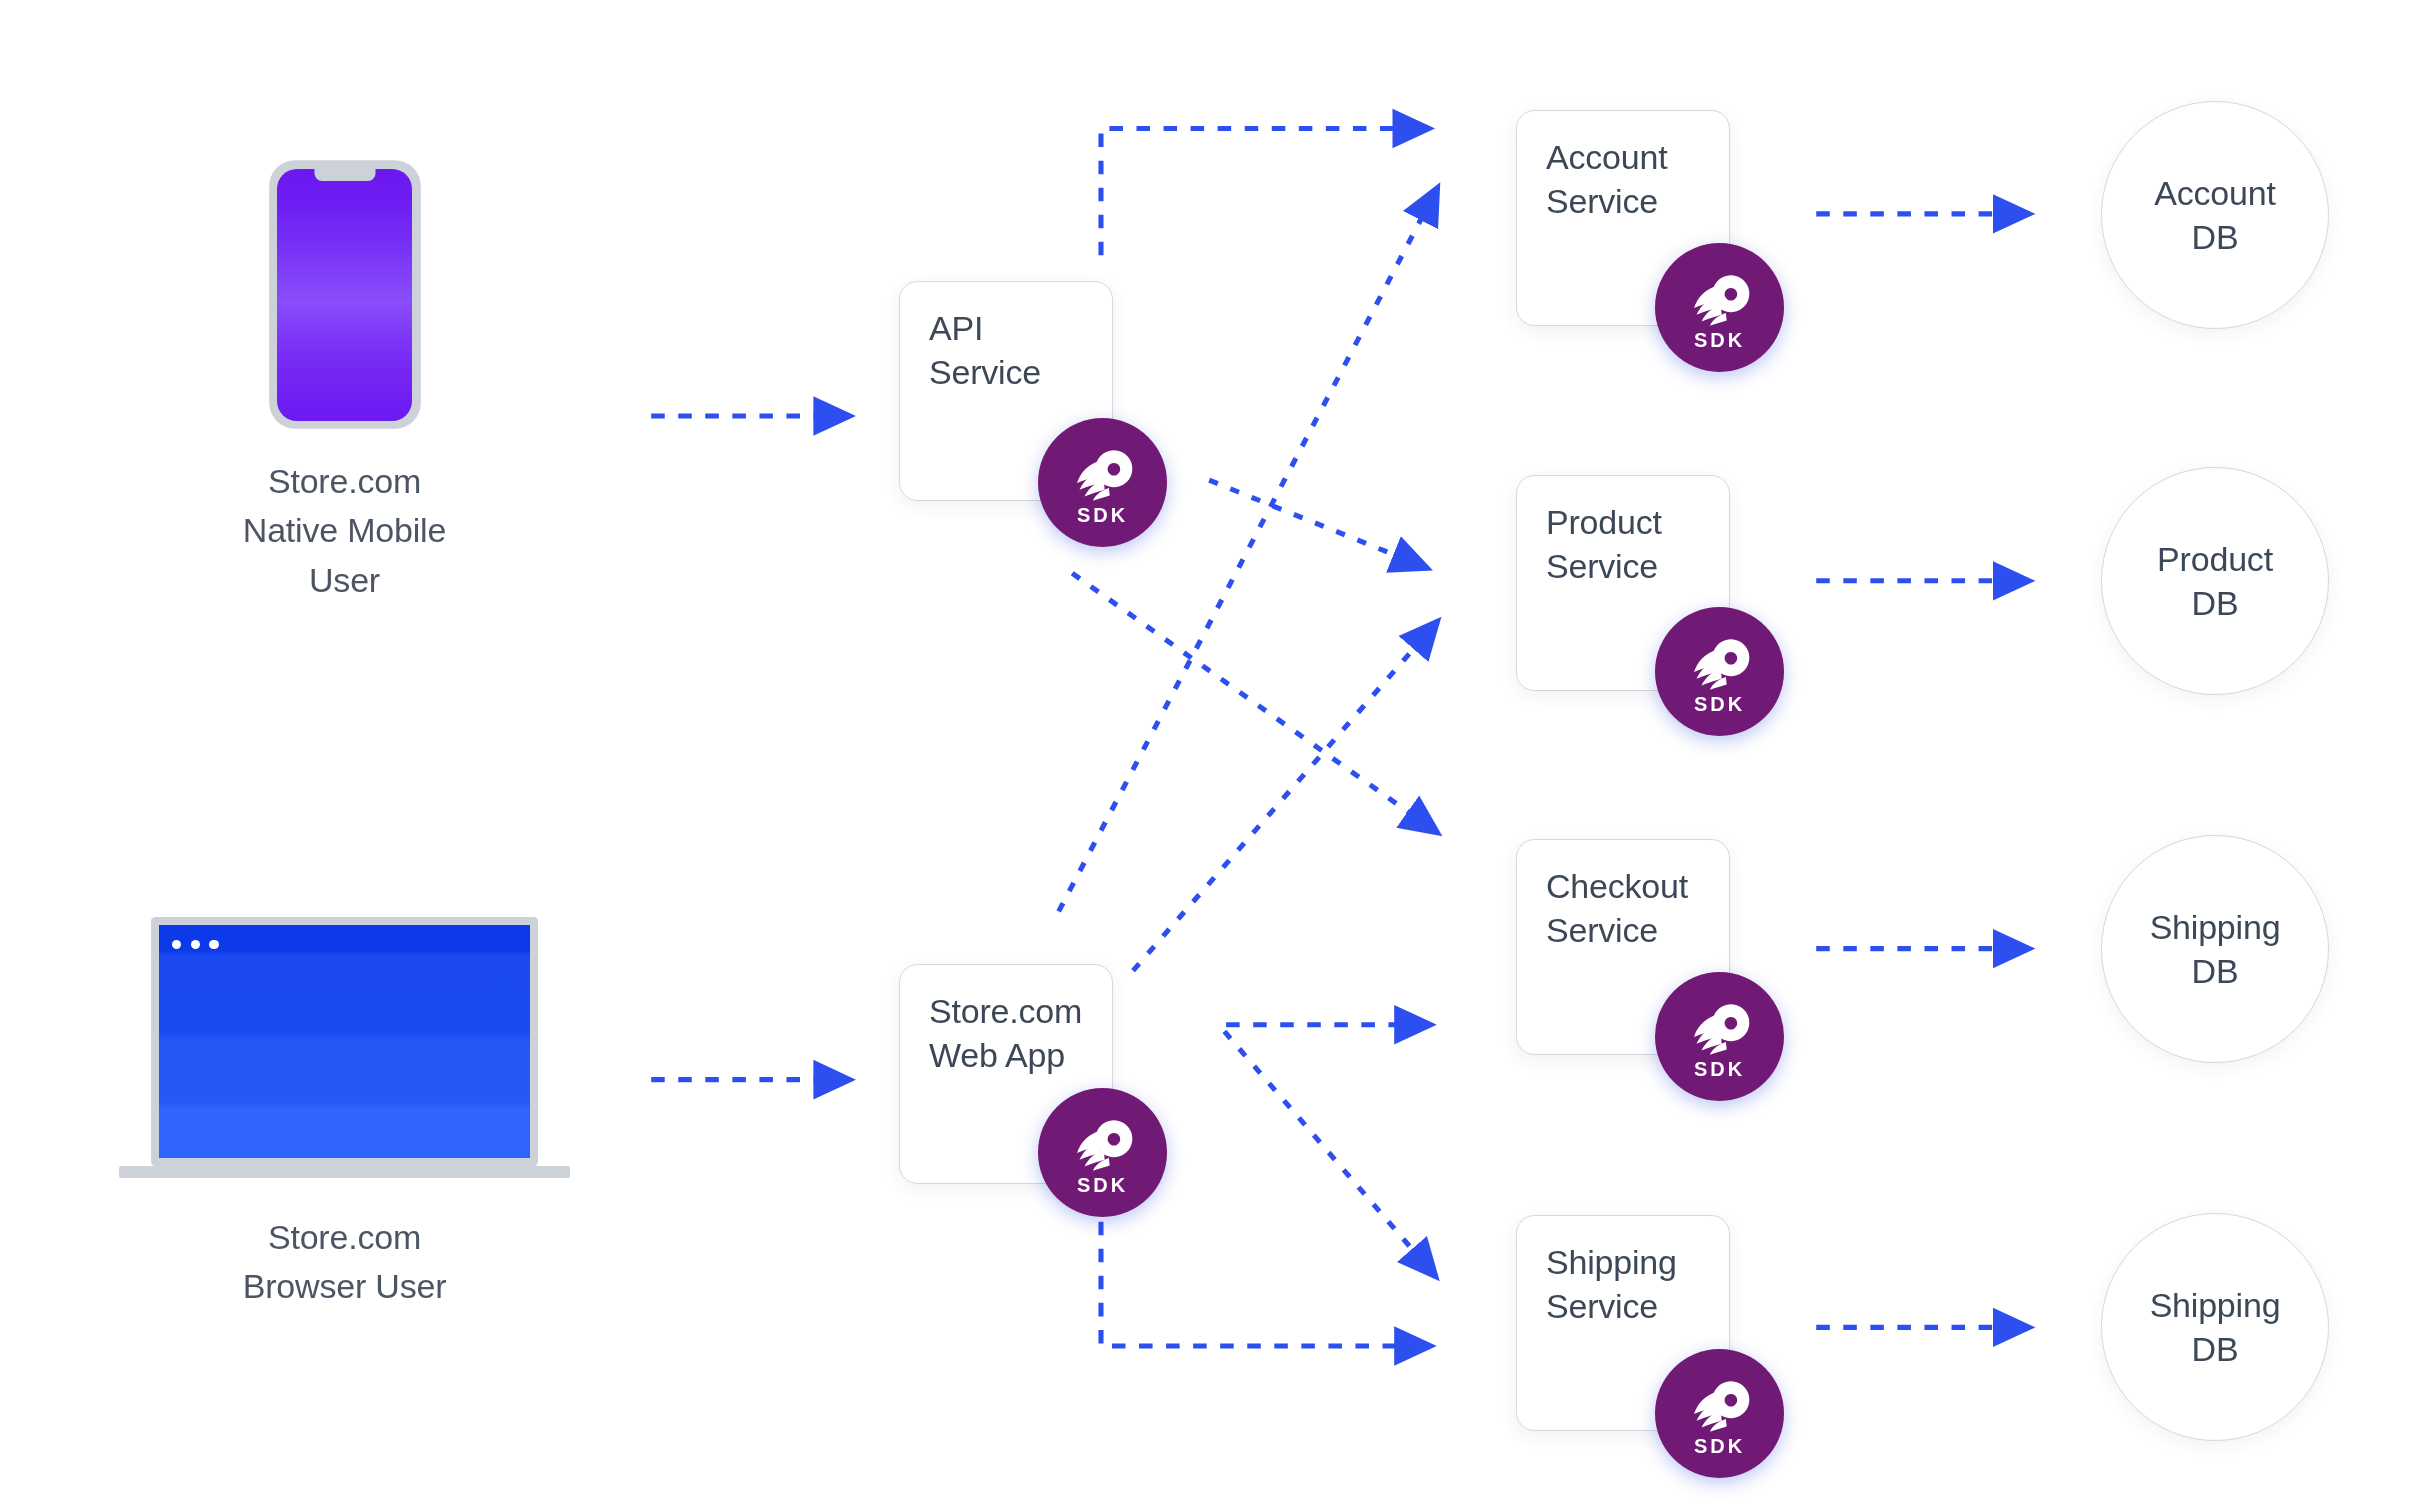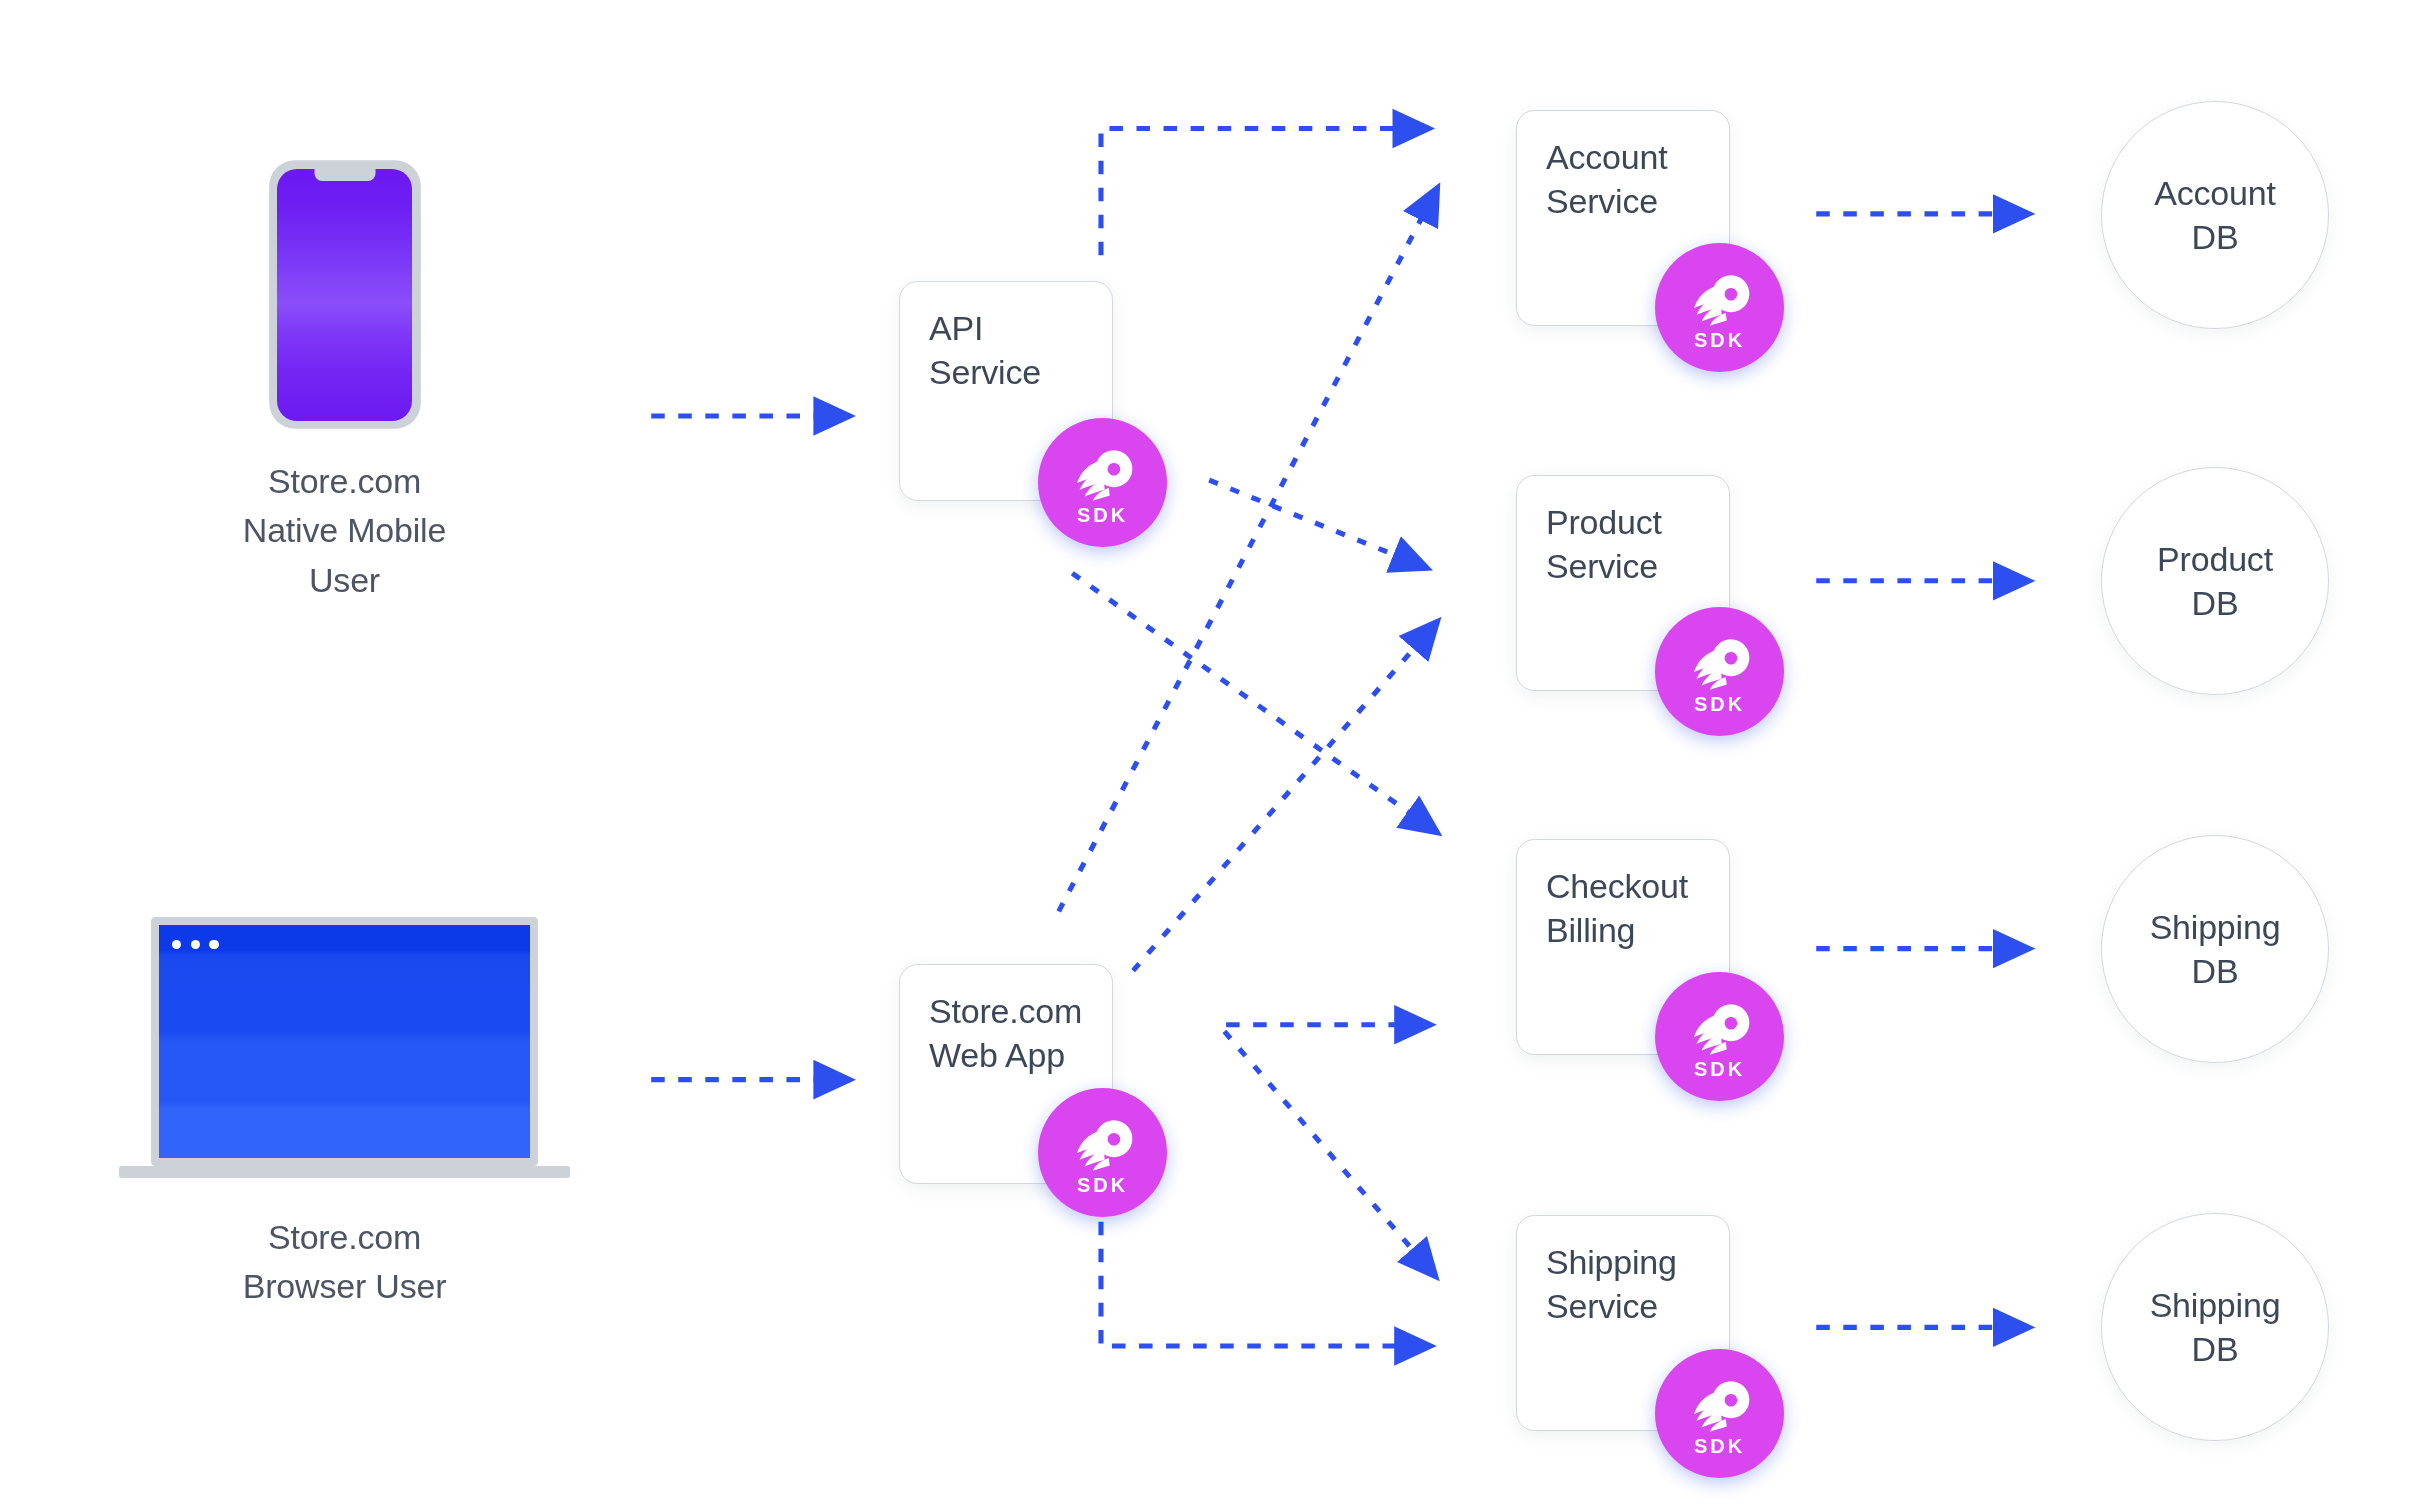--- a/index.html
+++ b/index.html
@@ -177,21 +177,21 @@
     white-space: pre-line;
     letter-spacing: -0.2px;
   }
 
   
   .sdk-badge {
     position: absolute;
     width: 129px;
     height: 129px;
     border-radius: 50%;
-    background: #d946ef;
+    background: #701a75;
     box-shadow: 0 5px 17px rgba(18,54,214,0.28);
     display: flex;
     flex-direction: column;
     align-items: center;
     justify-content: center;
   }
   .sdk-badge .sdk-mark {
     width: 66px;
     height: 57px;
     margin-top: 6.8px;
@@ -328,21 +328,21 @@
       <path d="M36 16 C22 20 12 30 8 43 C16 40 24 37 32 35 Z" fill="#ffffff"></path>
       <path d="M37 28 C25 32 16 40 11 51 C19 48 27 45 35 43 Z" fill="#ffffff"></path>
       <path d="M40 39 C29 43 21 50 17 59 C25 56 33 53 41 51 Z" fill="#ffffff"></path>
       <path d="M46 49 C37 52 30 57 27 64 C34 62 41 60 47 58 Z" fill="#ffffff"></path>
     </svg>
     <div class="sdk-text">SDK</div>
   </div>
 
   <div class="node-box" style="left:1516px; top:839px; width:214px; height:216px;">
     <div class="node-label">Checkout
-Billing</div>
+Service</div>
   </div>
   <div class="sdk-badge" style="left:1655px; top:972px;">
     <svg class="sdk-mark" viewBox="0 0 78 68" xmlns="http://www.w3.org/2000/svg">
       <path d="M52 4 a22 22 0 1 1 -0.01 0 Z M52 19 a7.5 7.5 0 1 0 0.01 0 Z" fill="#ffffff"></path>
       <path d="M36 16 C22 20 12 30 8 43 C16 40 24 37 32 35 Z" fill="#ffffff"></path>
       <path d="M37 28 C25 32 16 40 11 51 C19 48 27 45 35 43 Z" fill="#ffffff"></path>
       <path d="M40 39 C29 43 21 50 17 59 C25 56 33 53 41 51 Z" fill="#ffffff"></path>
       <path d="M46 49 C37 52 30 57 27 64 C34 62 41 60 47 58 Z" fill="#ffffff"></path>
     </svg>
     <div class="sdk-text">SDK</div>

